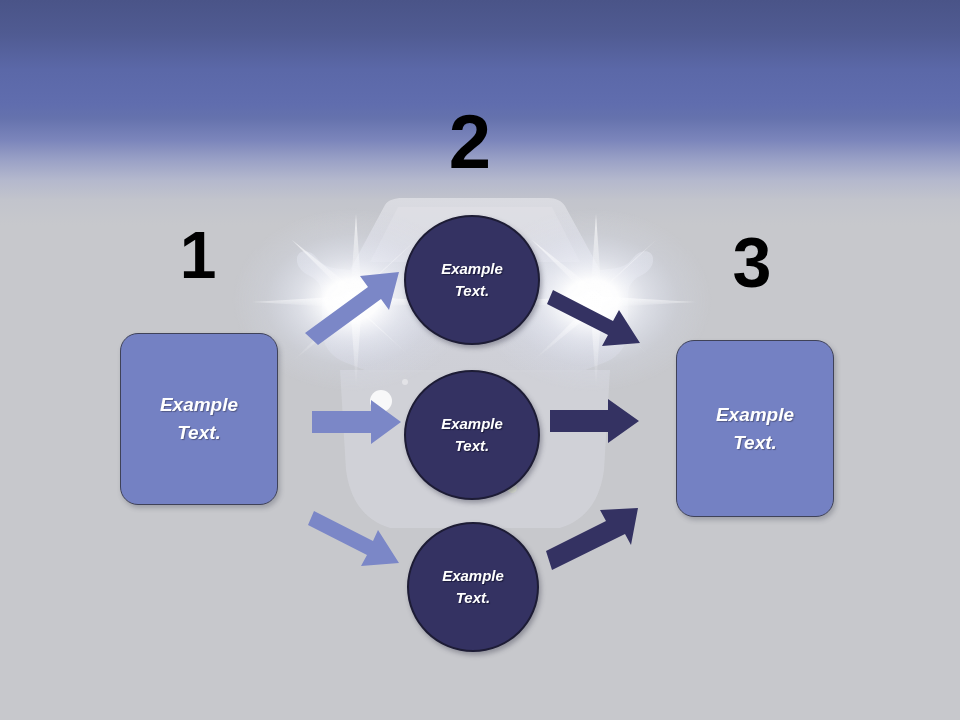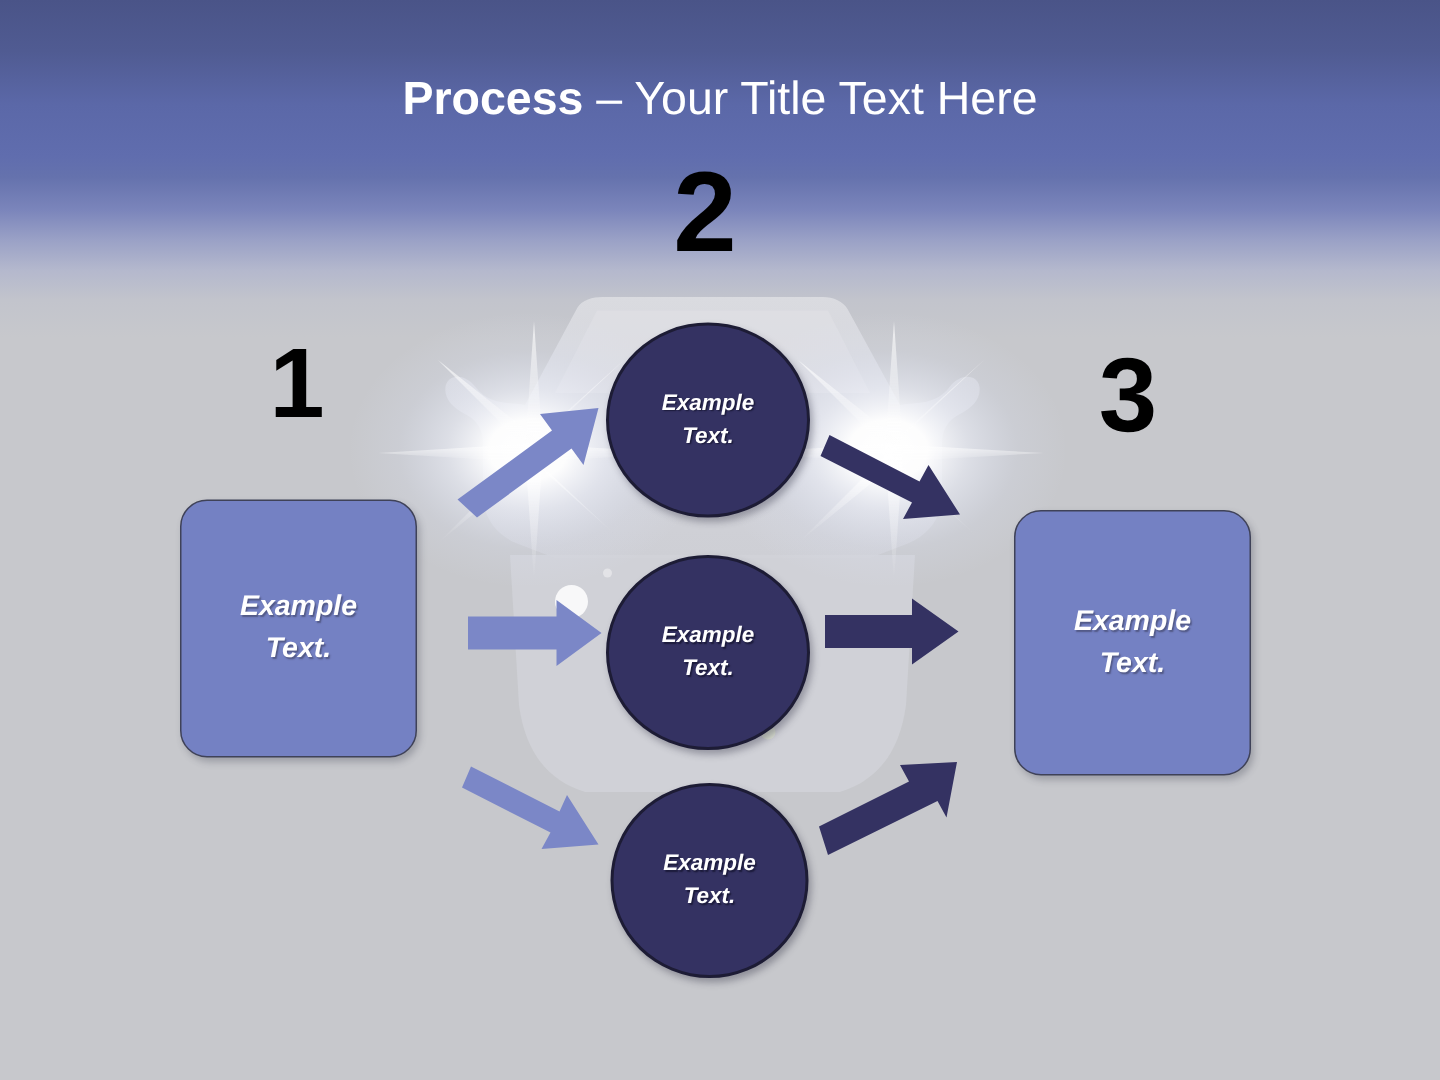--- a/index.html
+++ b/index.html
@@ -215,23 +215,20 @@
     </g>
 
     <g>
       <circle cx="381" cy="401" r="11" fill="#ffffff" opacity="0.85"></circle>
       <circle cx="441" cy="391" r="4" fill="#ffffff" opacity="0.5"></circle>
       <circle cx="512" cy="488" r="5" fill="#e7efc9" opacity="0.45"></circle>
       <circle cx="405" cy="382" r="3" fill="#ffffff" opacity="0.4"></circle>
     </g>
   </svg>
 
-  <div class="title">
-    <span class="bold">Process</span><span class="light"> – </span><span class="light">Your Title Text Here</span>
-  </div>
 
   <div class="step-num" id="num-1">1</div>
   <div class="step-num" id="num-2">2</div>
   <div class="step-num" id="num-3">3</div>
 
   <svg class="arrow-layer" viewBox="0 0 960 720" xmlns="http://www.w3.org/2000/svg">
 
     <g fill="#7b87c7">
       <path d="M305,333 L368,287 L360,276 L399,272 L389,310 L381,299 L318,345 Z"></path>
     </g>

